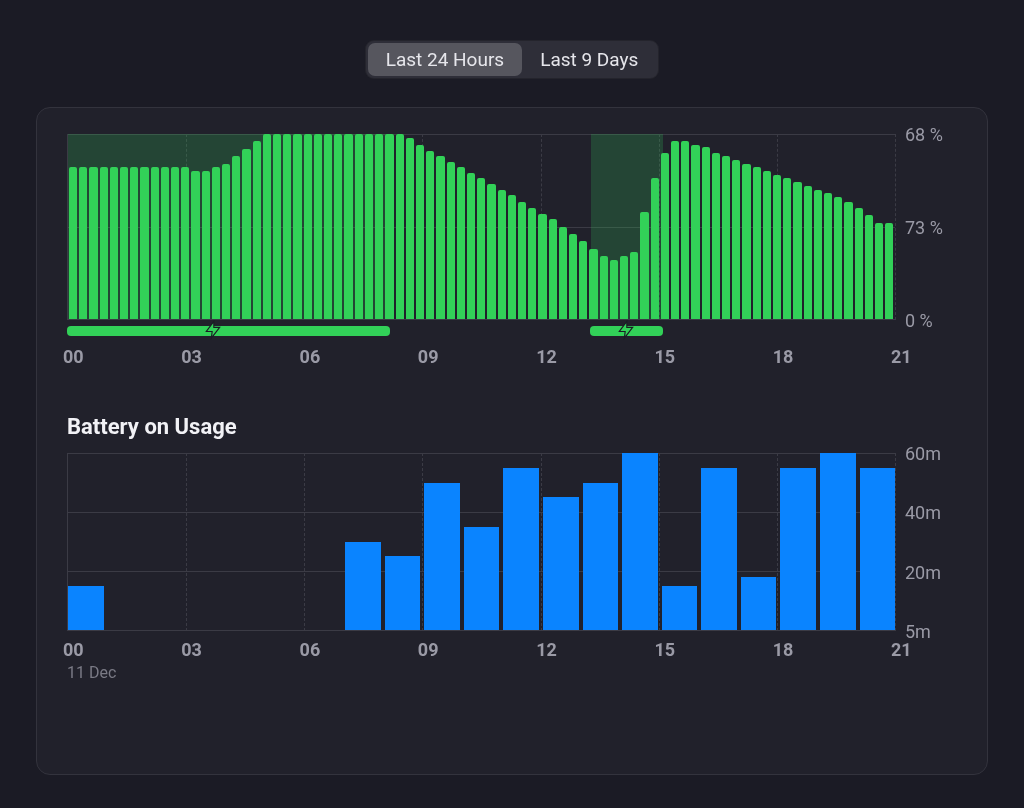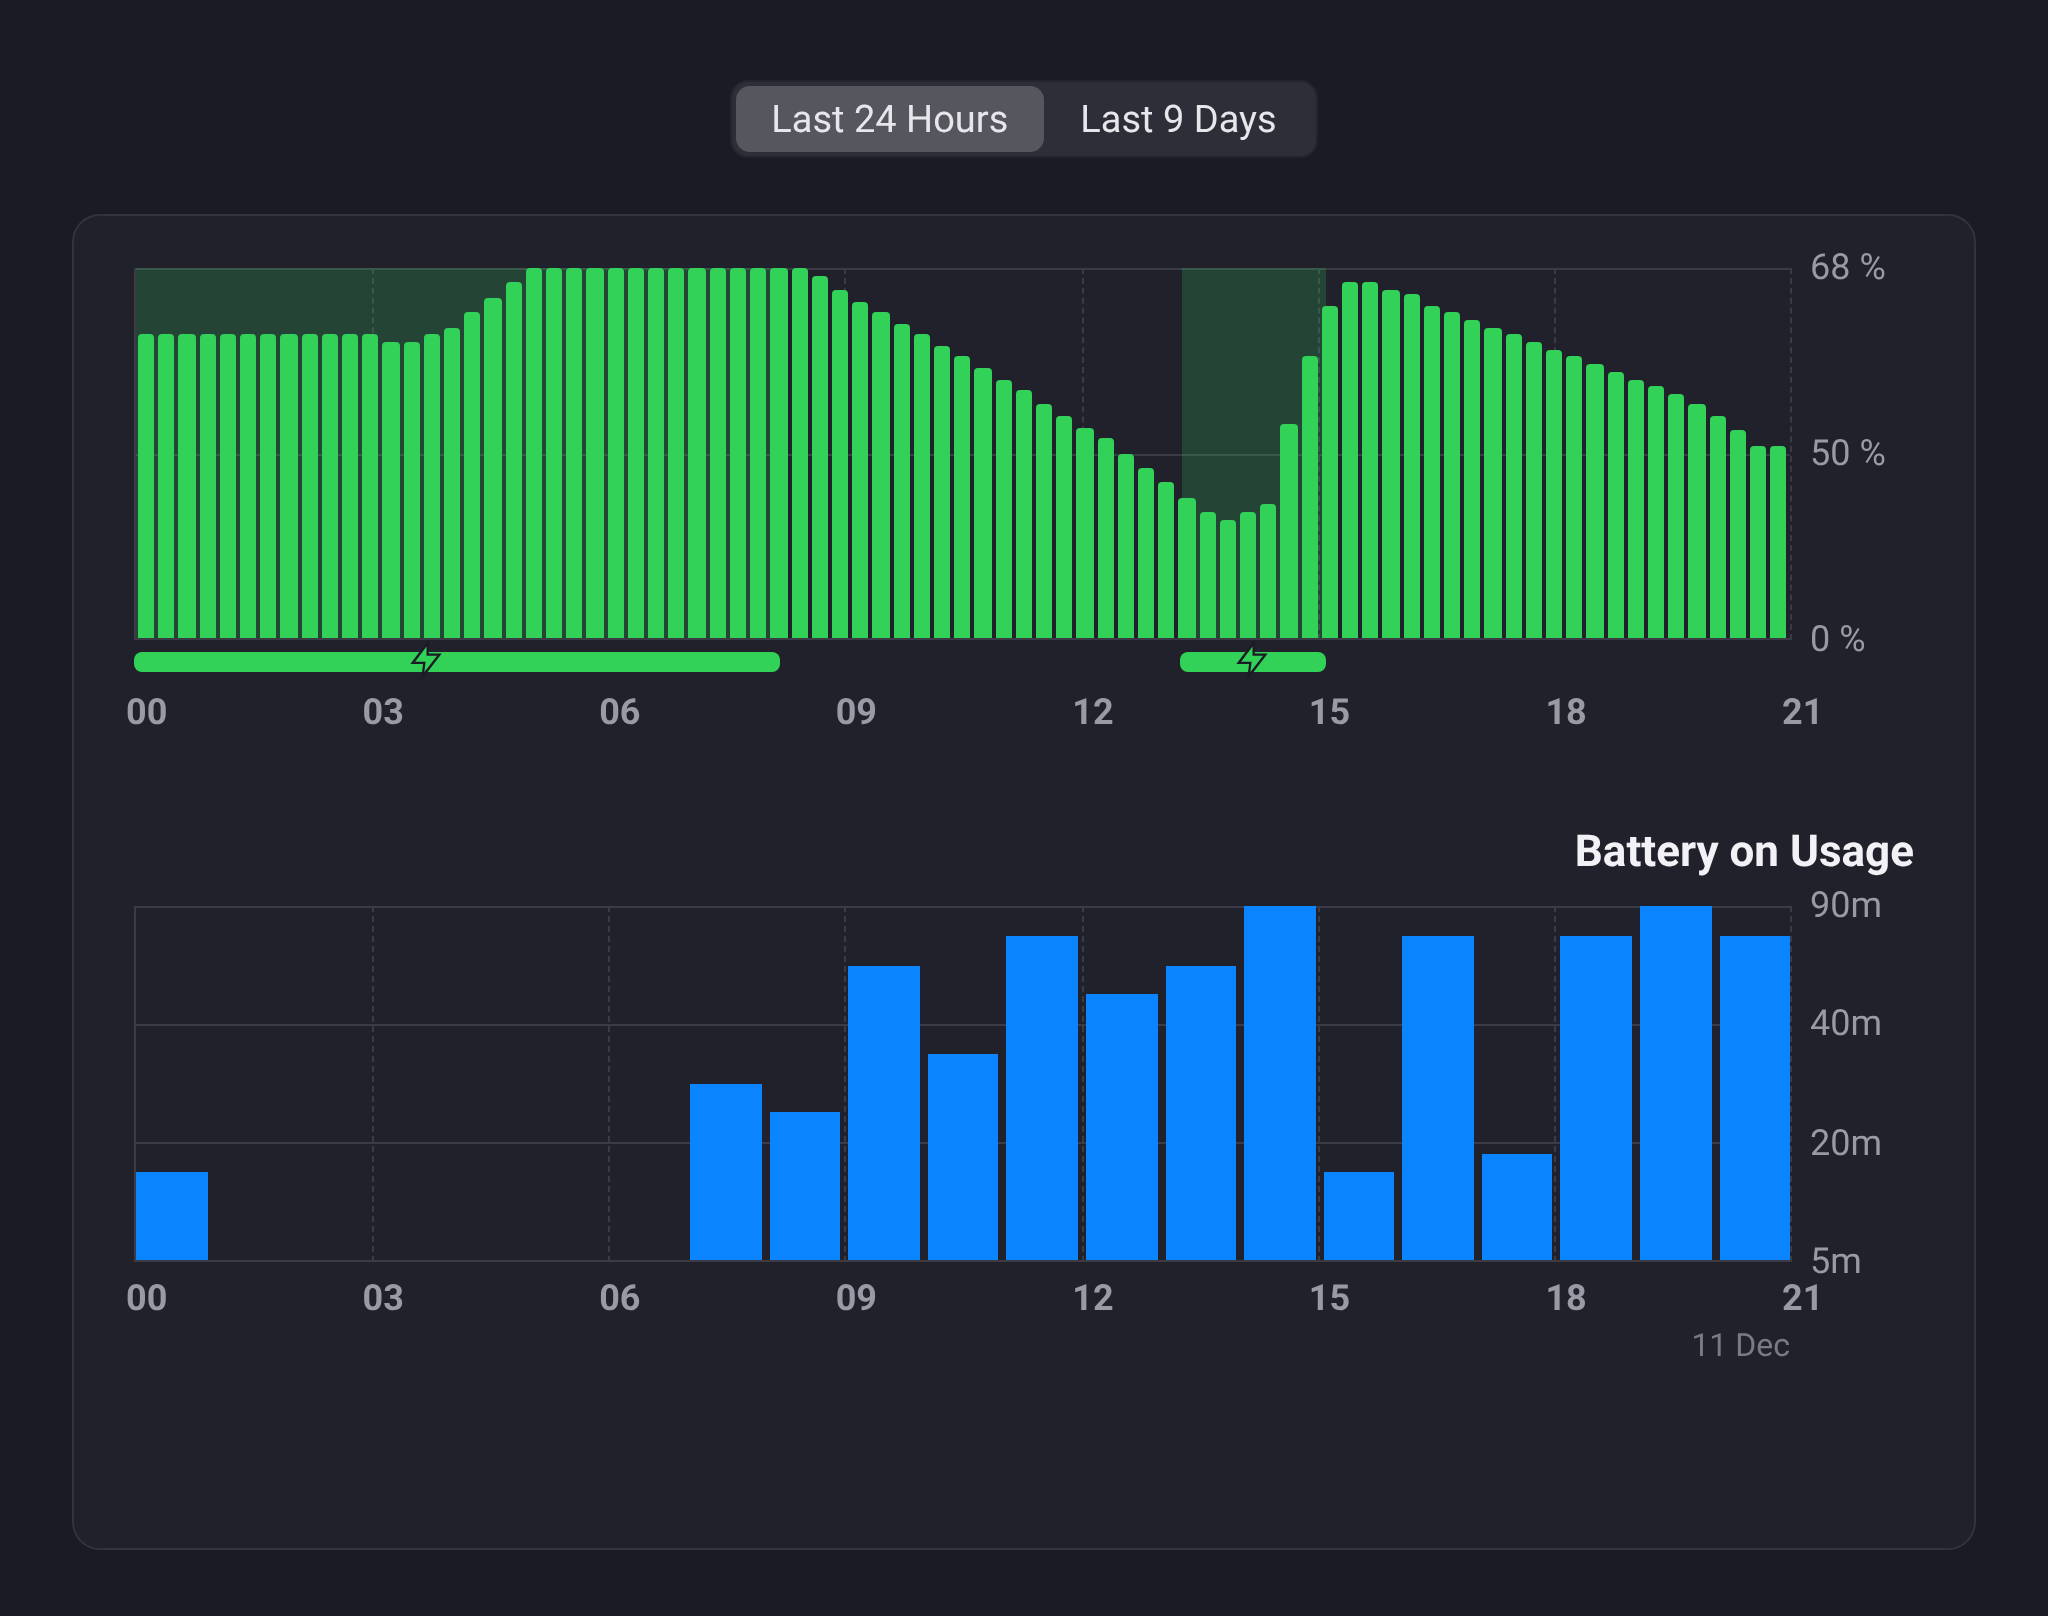--- a/index.html
+++ b/index.html
@@ -8,21 +8,20 @@
       height: 808px;
       background: #1b1b25;
       font-family: -apple-system, BlinkMacSystemFont, "Segoe UI", Roboto, sans-serif;
       color: #e8e8ed;
       overflow: hidden;
     }
     .container {
       padding: 40px 36px 36px 36px;
       width: 100%;
       height: 100%;
-      text-align: right;
     }
     
     .segmented {
       display: flex;
       width: fit-content;
       margin: 0 auto 28px auto;
       background: #2e2e38;
       border-radius: 9px;
       padding: 3px;
       box-shadow: inset 0 0 0 1px rgba(0,0,0,0.2);
@@ -295,21 +294,21 @@
               <span class="xt" style="left:28.5714%">06</span>
               <span class="xt" style="left:42.8572%">09</span>
               <span class="xt" style="left:57.143%">12</span>
               <span class="xt" style="left:71.4286%">15</span>
               <span class="xt" style="left:85.7143%">18</span>
               <span class="xt" style="left:100%">21</span>
             </div>
         </div>
         <div class="yaxis" style="height:186px;">
           <span class="ylabel" style="top:0%;">68 %</span>
-          <span class="ylabel" style="top:50%;">50 %</span>
+          <span class="ylabel" style="top:50%;">73 %</span>
           <span class="ylabel" style="top:100%;">0 %</span>
         </div>
       </div>
     </div>
 
     <div class="chart-block usage-block">
       <div class="chart-title">Battery on Usage</div>
       <div class="chart-row">
         <div class="plot-col">
           <div class="plot-area usage-plot" id="usage-plot">
@@ -353,21 +352,21 @@
               <span class="xt" style="left:28.5714%">06</span>
               <span class="xt" style="left:42.8572%">09</span>
               <span class="xt" style="left:57.143%">12</span>
               <span class="xt" style="left:71.4286%">15</span>
               <span class="xt" style="left:85.7143%">18</span>
               <span class="xt" style="left:100%">21</span>
             </div>
           <div class="date-sub">11 Dec</div>
         </div>
         <div class="yaxis" style="height:178px;">
-          <span class="ylabel" style="top:0%;">90m</span>
+          <span class="ylabel" style="top:0%;">60m</span>
           <span class="ylabel" style="top:33.333%;">40m</span>
           <span class="ylabel" style="top:66.666%;">20m</span>
           <span class="ylabel" style="top:100%;">5m</span>
         </div>
       </div>
     </div>
 
   </div>
 </div>
 

